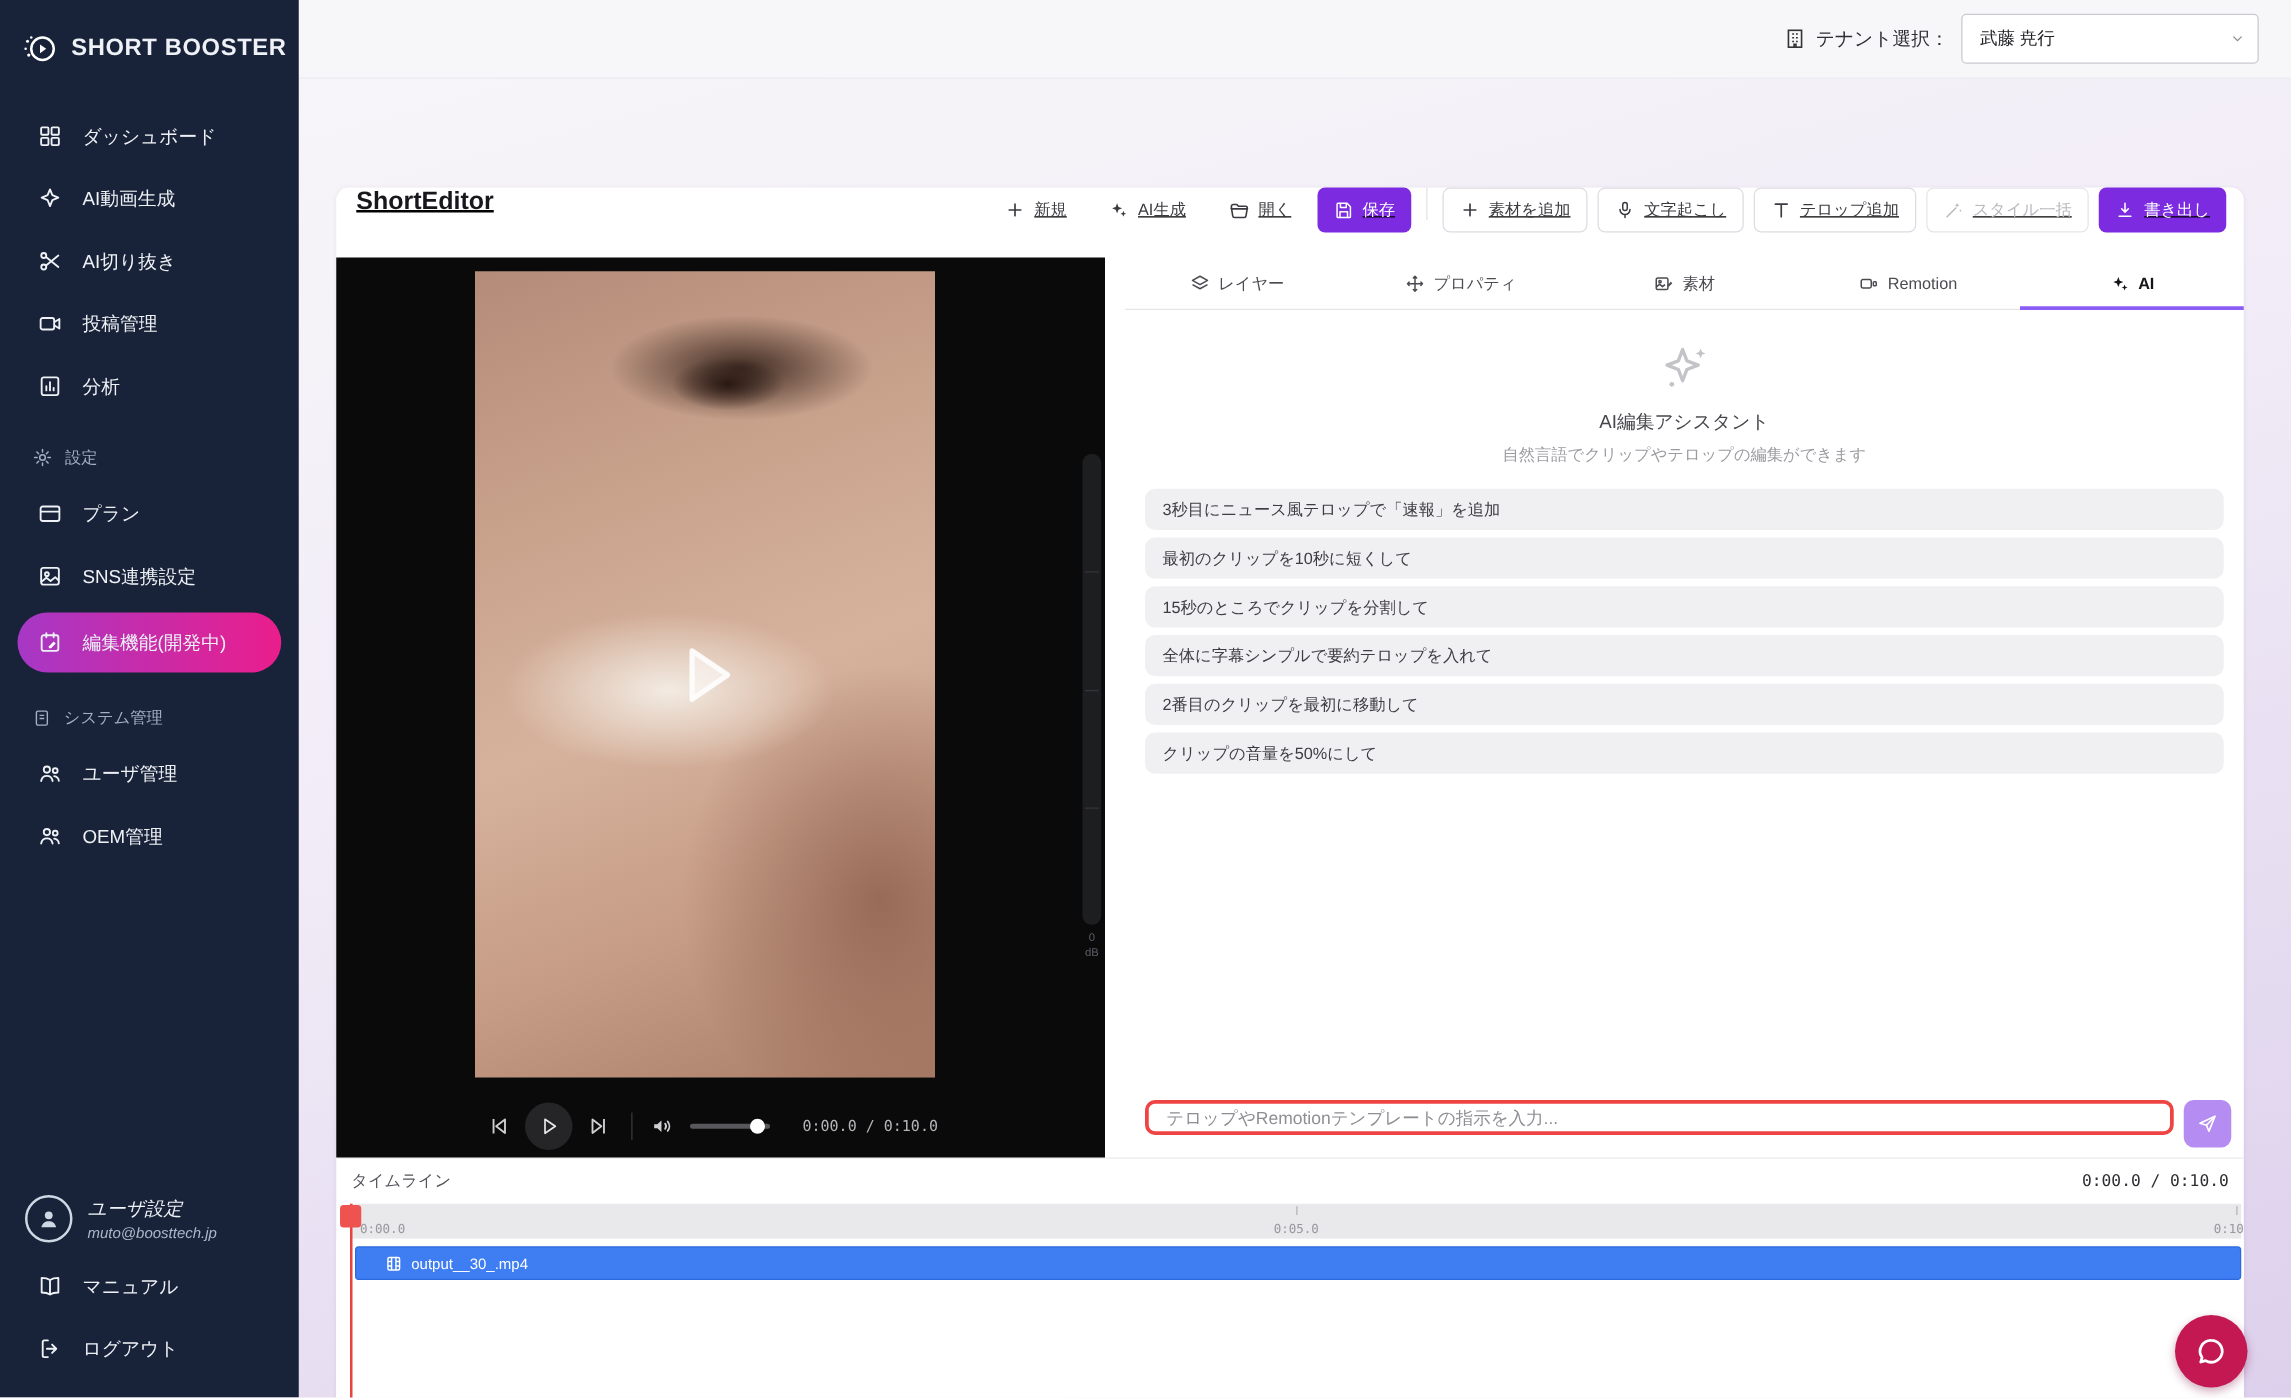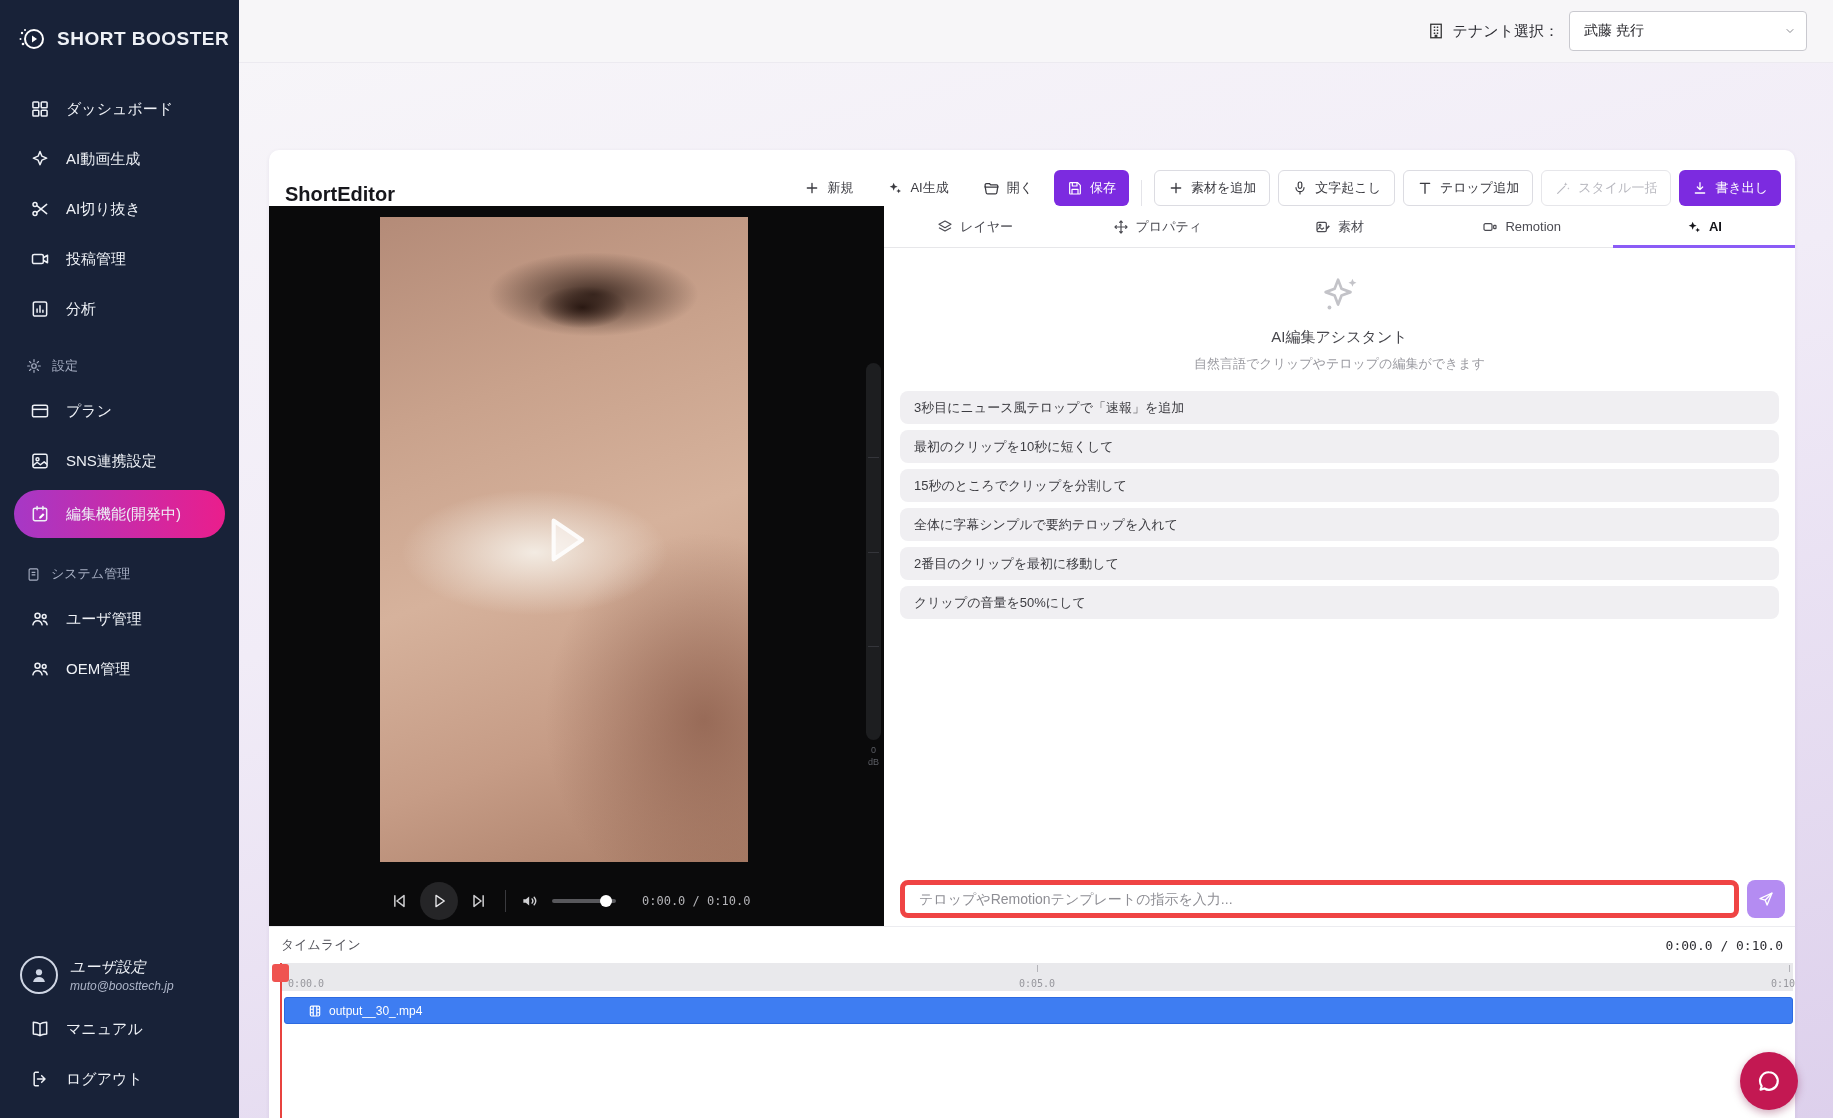--- a/index.html
+++ b/index.html
@@ -33,21 +33,21 @@
   .tenant-label { display:flex; align-items:center; gap:8px; font-size:15px; color:#2d2d33; }
   .tenant-select { width:238px; height:40px; background:#fff; border:1px solid #c9c9cf; border-radius:4px;
                    display:flex; align-items:center; justify-content:space-between; padding:0 10px 0 14px;
                    font-size:14px; color:#1f1f24; cursor:pointer; }
 
   .page-title { font-size:24px; font-weight:bold; color:#3f3f46; margin:24px 0 0 30px; }
 
   
   .card { position:absolute; left:30px; top:150px; width:1526px; height:990px; background:#fff;
           border-radius:10px 10px 0 0; box-shadow:0 1px 4px rgba(40,20,80,.07); }
-  .editor-toolbar { height:56px; display:flex; align-items:flex-end; padding:0 14px 0 16px; gap:8px; }
+  .editor-toolbar { height:56px; display:flex; align-items:flex-start; padding:0 14px 0 16px; gap:8px;text-decoration:underline; }
   .editor-title { font-size:20px; font-weight:bold; color:#17171c; margin-right:auto; }
   .btn { display:inline-flex; align-items:center; gap:7px; height:36px; padding:0 13px;
          border-radius:6px; font-size:13px; color:#3a3a40; background:transparent; border:none;
          cursor:pointer; white-space:nowrap; font-family:inherit; }
   .btn.outlined { border:1px solid #dcdce2; background:#fff; }
   .btn.primary { background:#7c2be0; color:#fff; }
   .btn.disabled { color:#b8b8bf; border-color:#e6e6ea; cursor:default; }
   .tb-divider { width:1px; height:26px; background:#e4e4e9; margin:0 4px; }
 
   .editor-body { display:flex; height:720px; }
@@ -72,35 +72,35 @@
   .ctl { display:flex; align-items:center; justify-content:center; width:24px; height:24px; cursor:pointer; }
   .play-btn { width:38px; height:38px; border-radius:50%; background:#252527; display:flex;
               align-items:center; justify-content:center; margin:0 9px; cursor:pointer; }
   .ctl-div { width:1px; height:22px; background:#3a3a3e; margin:0 12px 0 14px; }
   .vol-track { width:64px; height:4px; background:#58585c; border-radius:2px; position:relative;
                margin-left:10px; cursor:pointer; }
   .vol-knob { position:absolute; top:-4px; left:48px; width:12px; height:12px; border-radius:50%; background:#fff; }
   .player-time { font-family:"DejaVu Sans Mono", monospace; font-size:12px; color:#b4b4b8; margin-left:26px; }
 
   
-  .right-panel { flex:1; display:flex; flex-direction:column; position:relative; }
+  .right-panel { flex:1; display:flex; flex-direction:column; position:relative;margin-left:16px; }
   .tabs { height:42px; display:flex; border-bottom:1px solid #e7e7ea; }
   .tab { flex:1; display:flex; align-items:center; justify-content:center; gap:7px; font-size:13px;
          color:#4b4b52; cursor:pointer; position:relative; }
   .tab.active { color:#141419; font-weight:bold; }
   .tab.active::after { content:""; position:absolute; left:0; right:0; bottom:-1px; height:3px; background:#8b5cf6; }
   .ai-panel { flex:1; position:relative; display:flex; flex-direction:column; align-items:center; padding-top:24px; }
   .ai-big-icon { color:#c3c3c8; margin-bottom:10px; }
   .ai-title { font-size:15px; color:#46464c; margin-bottom:8px; }
   .ai-sub { font-size:13px; color:#9b9ba1; margin-bottom:18px; }
   .chips { width:100%; padding:0 16px; }
   .chip { background:#f0eff2; border-radius:8px; height:33px; display:flex; align-items:center;
           padding:0 14px; font-size:13px; color:#3c3c41; margin-bottom:6px; cursor:pointer; }
   .ai-input-row { position:absolute; left:16px; right:10px; bottom:8px; display:flex; gap:8px; }
-  .ai-input { flex:1; height:38px; border:5px solid #ef4444; border-radius:8px; padding:0 14px;
+  .ai-input { flex:1; height:28px; border:3px solid #ef4444; border-radius:8px; padding:0 14px;
               font-size:14px; color:#222; font-family:inherit; outline:none; }
   .ai-input::placeholder { color:#8e8e94; }
   .send-btn { width:38px; height:38px; border:none; border-radius:8px; background:#b48cf2; color:#fff;
               display:flex; align-items:center; justify-content:center; cursor:pointer; }
 
   
   .timeline { border-top:1px solid #ececf0; }
   .tl-head { height:36px; display:flex; align-items:center; justify-content:space-between; padding:0 12px; }
   .tl-label { font-size:13px; color:#55555c; }
   .tl-time { font-family:"DejaVu Sans Mono", monospace; font-size:13px; color:#2e2e33; }

